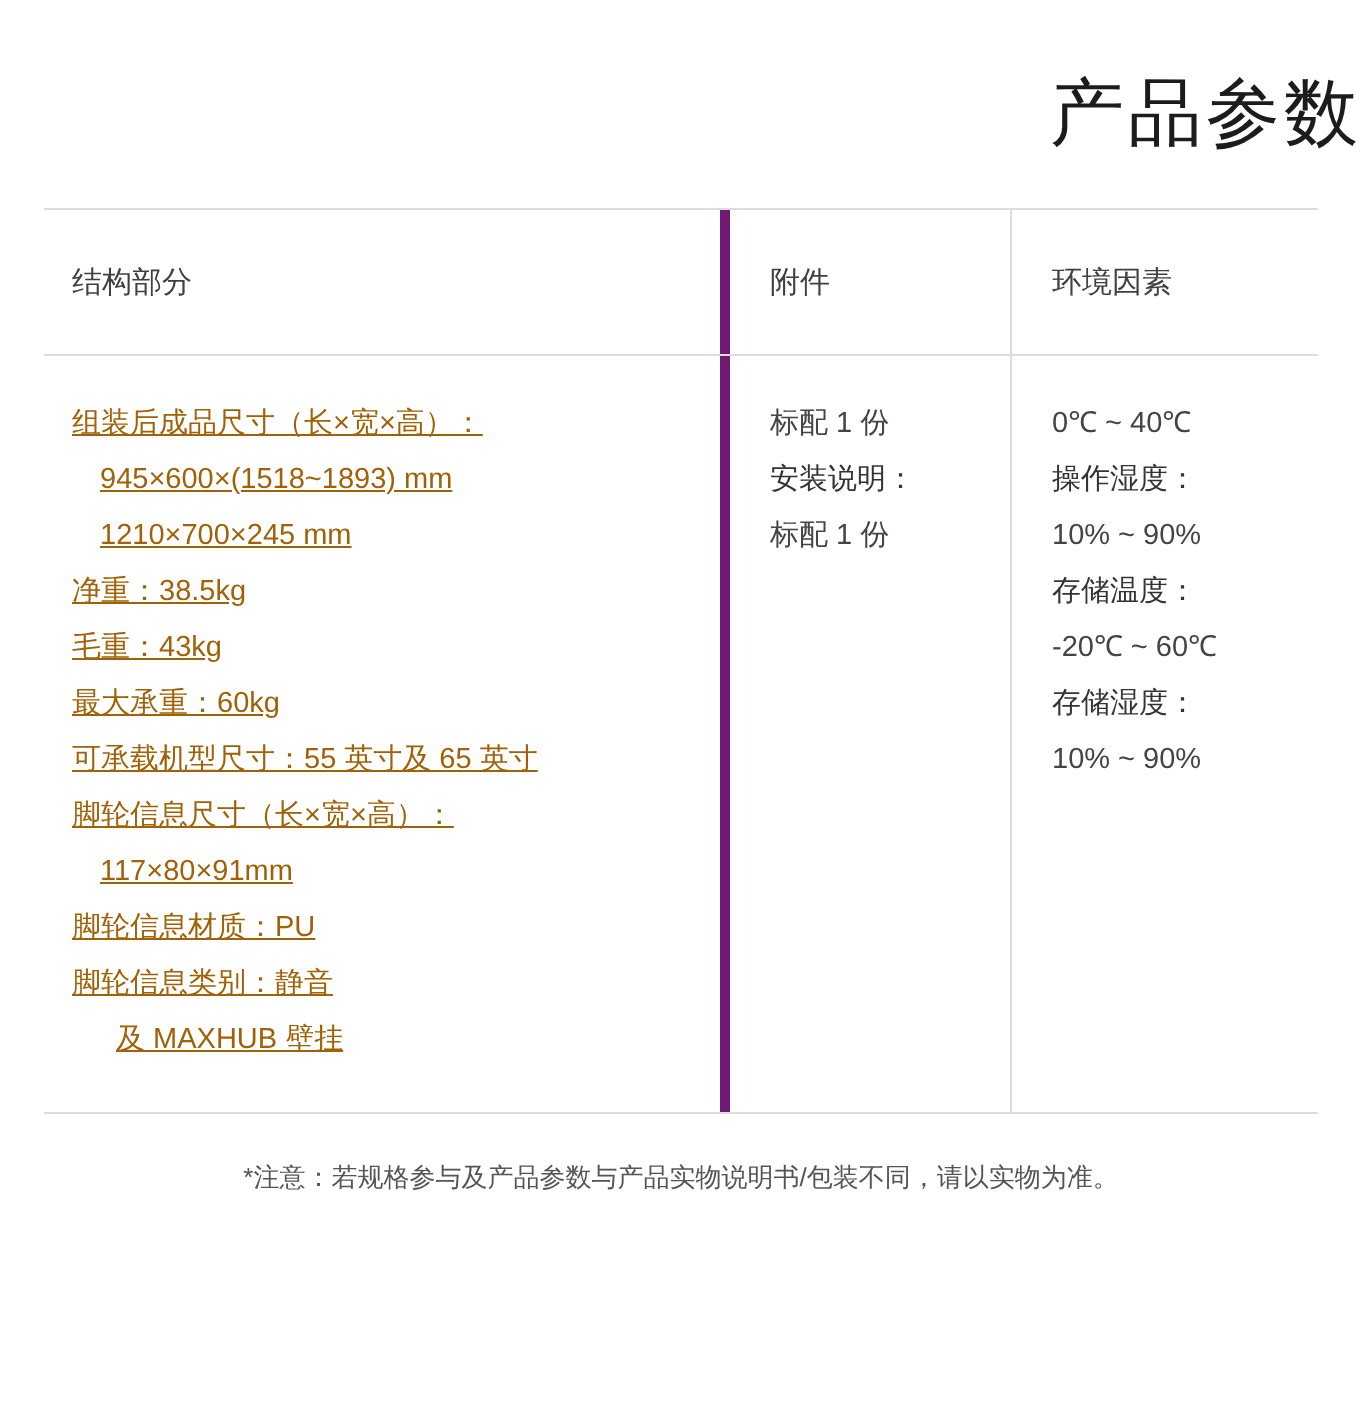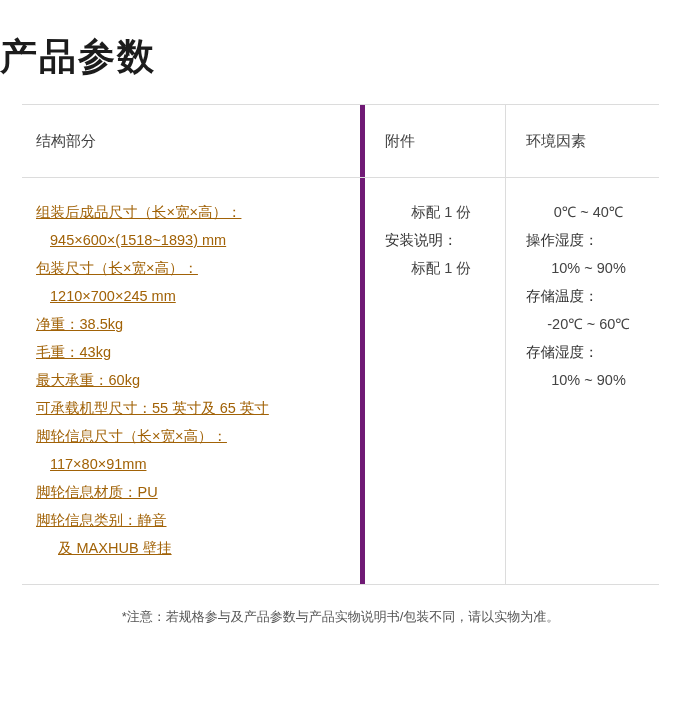--- a/index.html
+++ b/index.html
@@ -14,23 +14,23 @@
     color: #2b2b2b;
     overflow: hidden;
   }
   .page {
     width: 681px;
     height: 712px;
     position: relative;
     box-sizing: border-box;
   }
   .title {
-    text-align: left;
+    text-align: right;
     font-size: 37px;
-    font-weight: bold;
+    font-weight: normal;
     letter-spacing: 2px;
     color: #1c1c1c;
     padding-top: 32px;
     padding-bottom: 22px;
   }
   .hr {
     border-top: 1px solid #dcdcdc;
     margin: 0 22px;
   }
   .col {
@@ -79,21 +79,20 @@
   .line.indent2 { padding-left: 22px; }
   .label-line {
     font-size: 14.5px;
     line-height: 28px;
     color: #333333;
   }
   .value-line {
     font-size: 14.5px;
     line-height: 28px;
     color: #444444;
-    text-align: center;
   }
   .note {
     margin: 0 22px;
     padding-top: 22px;
     font-size: 13px;
     color: #555555;
     text-align: center;
     line-height: 20px;
   }
 </style>
@@ -117,21 +116,20 @@
       <div class="col-head">环境因素</div>
     </div>
   </div>
 
   <div class="body-row">
 
     <div class="col col-struct">
       <div class="col-body">
         <div class="line">组装后成品尺寸（长×宽×高）：</div>
         <div class="line indent">945×600×(1518~1893) mm</div>
-        <div class="line">包装尺寸（长×宽×高）：</div>
         <div class="line indent">1210×700×245 mm</div>
         <div class="line">净重：38.5kg</div>
         <div class="line">毛重：43kg</div>
         <div class="line">最大承重：60kg</div>
         <div class="line">可承载机型尺寸：55 英寸及 65 英寸</div>
         <div class="line">脚轮信息尺寸（长×宽×高）：</div>
         <div class="line indent">117×80×91mm</div>
         <div class="line">脚轮信息材质：PU</div>
         <div class="line">脚轮信息类别：静音</div>
         <div class="line indent2">及 MAXHUB 壁挂</div>

